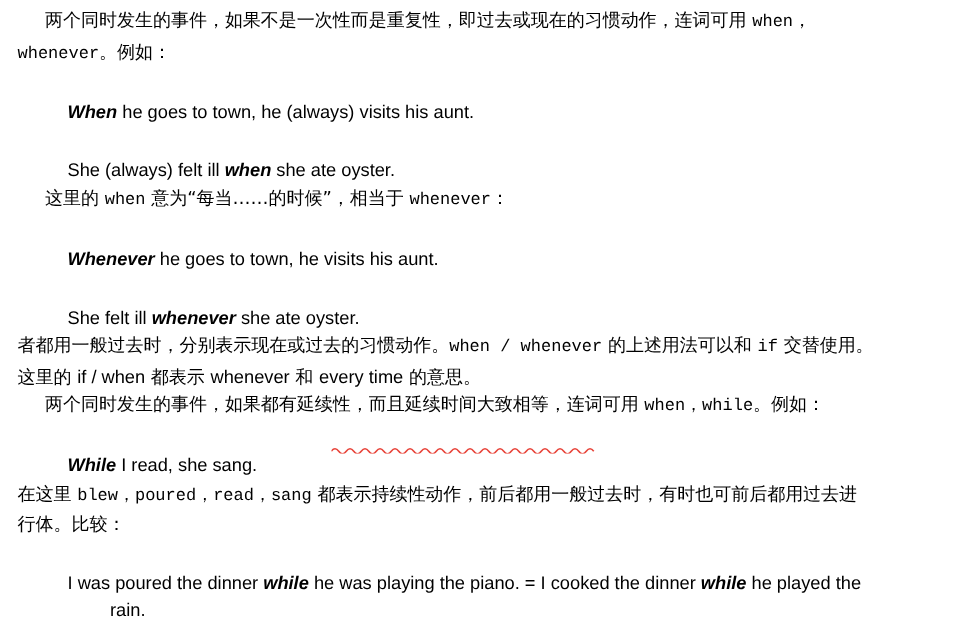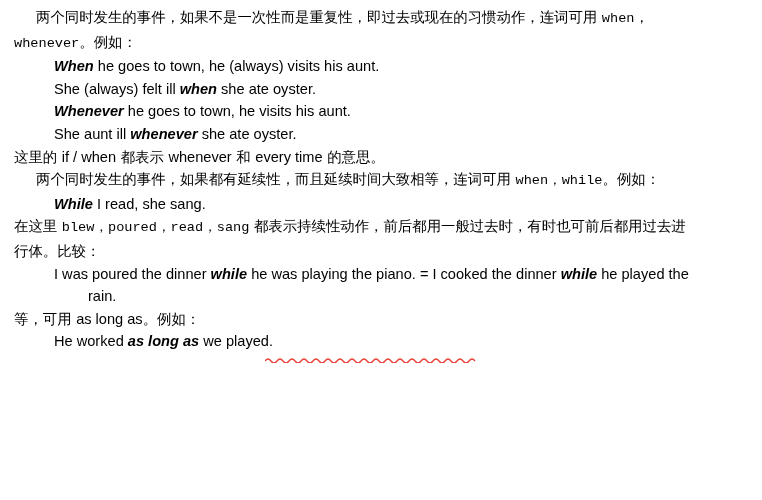--- a/index.html
+++ b/index.html
@@ -38,21 +38,21 @@
   }
   .mono {
     font-family: "Liberation Mono", monospace;
     font-size: 13.6px;
   }
   .ital {
     font-style: italic;
     font-weight: bold;
   }
   .indent1 { padding-left: 22px; }
-  .indent2 { padding-left: 40px; }
+  .indent2 { padding-left: 40px; margin-top: 24px; }
   .indent3 { padding-left: 74px; }
   .tight { line-height: 22.6px; }
   .wavy {
     position: absolute;
     left: 265px;
     top: 357px;
     width: 215px;
     height: 6px;
     overflow: hidden;
   }
@@ -60,22 +60,24 @@
 </style>
 </head>
 <body>
 
 <div class="page">
   <div id="lines">
       <div class="line tight indent1"><span class="cn">两个同时发生的事件，如果不是一次性而是重复性，即过去或现在的习惯动作，连词可用 </span><span class="mono">when</span><span class="cn">，</span></div>
       <div class="line tight"><span class="mono">whenever</span><span class="cn">。例如：</span></div>
       <div class="line tight indent2"><span class="en ital">When</span><span class="en"> he goes to town, he (always) visits his aunt.</span></div>
       <div class="line tight indent2"><span class="en">She (always) felt ill </span><span class="en ital">when</span><span class="en"> she ate oyster.</span></div>
+      <div class="line tight indent1"><span class="cn">这里的 </span><span class="mono">when</span><span class="cn"> 意为</span><span class="cn">“每当……的时候”</span><span class="cn">，相当于 </span><span class="mono">whenever</span><span class="cn">：</span></div>
       <div class="line tight indent2"><span class="en ital">Whenever</span><span class="en"> he goes to town, he visits his aunt.</span></div>
-      <div class="line tight indent2"><span class="en">She aunt ill </span><span class="en ital">whenever</span><span class="en"> she ate oyster.</span></div>
+      <div class="line tight indent2"><span class="en">She felt ill </span><span class="en ital">whenever</span><span class="en"> she ate oyster.</span></div>
+      <div class="line tight"><span class="cn">者都用一般过去时，分别表示现在或过去的习惯动作。</span><span class="mono">when / whenever</span><span class="cn"> 的上述用法可以和 </span><span class="mono">if</span><span class="cn"> 交替使用。</span></div>
       <div class="line tight"><span class="cn">这里的 </span><span class="en">if / when</span><span class="cn"> 都表示 </span><span class="en">whenever</span><span class="cn"> 和 </span><span class="en">every time</span><span class="cn"> 的意思。</span></div>
       <div class="line tight indent1"><span class="cn">两个同时发生的事件，如果都有延续性，而且延续时间大致相等，连词可用 </span><span class="mono">when，while</span><span class="cn">。例如：</span></div>
       <div class="line tight indent2"><span class="en ital">While</span><span class="en"> I read, she sang.</span></div>
       <div class="line tight"><span class="cn">在这里 </span><span class="mono">blew，poured，read，sang</span><span class="cn"> 都表示持续性动作，前后都用一般过去时，有时也可前后都用过去进</span></div>
       <div class="line tight"><span class="cn">行体。比较：</span></div>
       <div class="line tight indent2"><span class="en">I was poured the dinner </span><span class="en ital">while</span><span class="en"> he was playing the piano. = I cooked the dinner </span><span class="en ital">while</span><span class="en"> he played the</span></div>
       <div class="line tight indent3"><span class="en">rain.</span></div>
       <div class="line tight"><span class="cn">等，可用 </span><span class="en">as long as</span><span class="cn">。例如：</span></div>
       <div class="line tight indent2"><span class="en">He worked </span><span class="en ital">as long as</span><span class="en"> we played.</span></div>
     </div>

